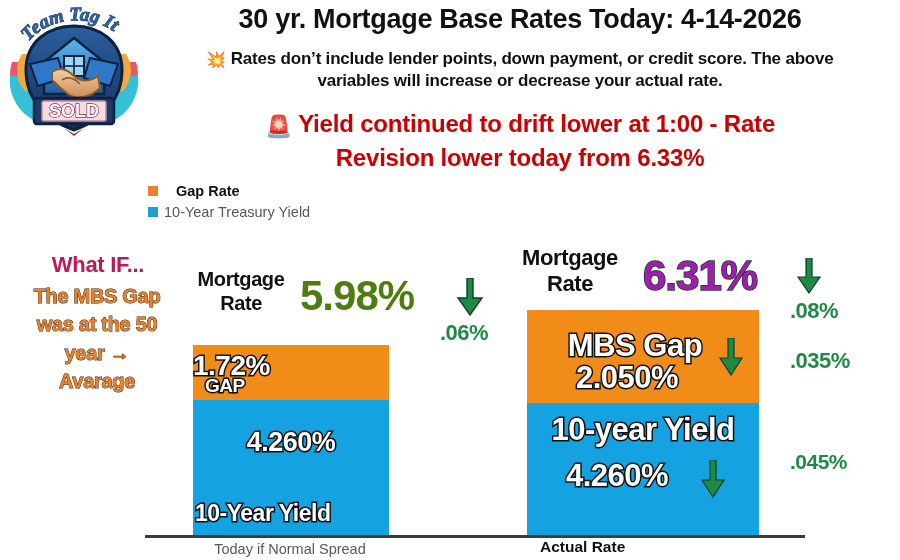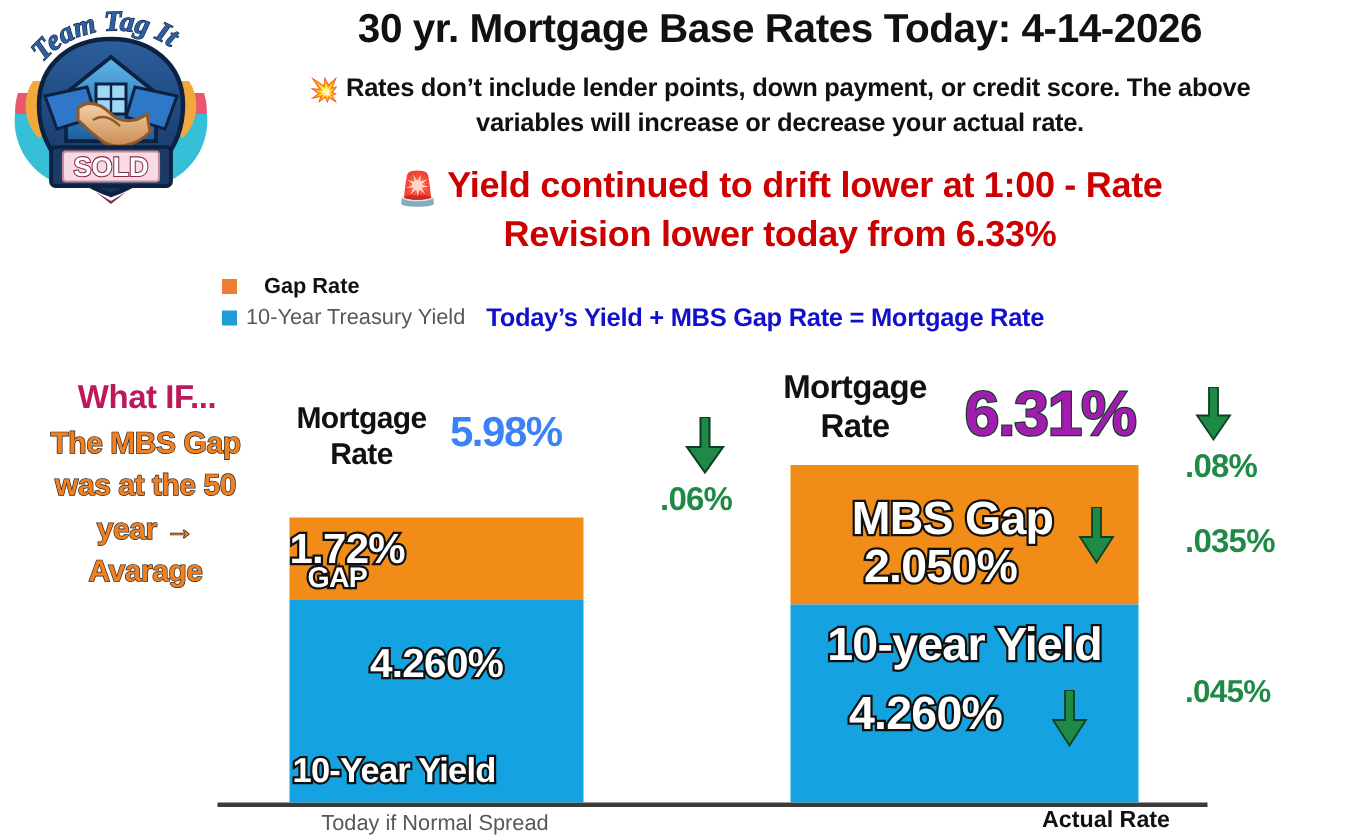--- a/index.html
+++ b/index.html
@@ -100,21 +100,21 @@
   .lbl{position:absolute;white-space:nowrap;}
 
   
   .l-mrate{
     position:absolute;left:186px;top:268px;width:110px;
     text-align:center;font-size:20px;font-weight:bold;color:#111;line-height:1.18;
     letter-spacing:-0.4px;
   }
   .l-val{
     position:absolute;left:300px;top:272px;
-    font-size:28px;font-weight:bold;color:#3b82f6;letter-spacing:-1px;
+    font-size:42px;font-weight:bold;color:#4d7c0f;letter-spacing:-1px;
   }
   .l-arrow{position:absolute;left:455px;top:278px;width:30px;height:38px;}
   .l-delta{
     position:absolute;left:440px;top:320px;
     font-size:22px;font-weight:bold;color:#1F8A45;letter-spacing:-0.5px;
   }
   .l-gapval{position:absolute;left:193px;top:350px;width:196px;font-size:28px;}
   .l-gapname{position:absolute;left:205px;top:375px;font-size:19px;}
   .l-yval{position:absolute;left:193px;top:427px;width:196px;text-align:center;font-size:27px;}
   .l-yname{position:absolute;left:195px;top:500px;font-size:23px;}
@@ -141,21 +141,21 @@
   .r-yname{position:absolute;left:527px;top:412px;width:232px;text-align:center;font-size:31px;}
   .r-yval{position:absolute;left:527px;top:458px;width:180px;text-align:center;font-size:31px;}
   .r-yarrow{position:absolute;left:700px;top:460px;width:26px;height:38px;}
 
   
   .cat-left{
     position:absolute;left:180px;top:541px;width:220px;text-align:center;
     font-size:14.5px;color:#585858;
   }
   .cat-right{
-    position:absolute;left:540px;top:538px;width:240px;text-align:right;
+    position:absolute;left:540px;top:538px;width:240px;text-align:left;
     font-size:15.5px;font-weight:bold;color:#111;
   }
 </style>
 </head>
 <body>
 
 <div class="stage">
 
   <div class="logo">
     <svg viewBox="0 0 140 150" width="140" height="150" aria-hidden="true">
@@ -220,21 +220,20 @@
   </div>
 
   <div class="legend">
     <div class="legrow">
       <span class="swatch sw-orange"></span>
       <span class="gaprate">Gap Rate</span>
     </div>
     <div class="legrow">
       <span class="swatch sw-blue"></span>
       <span class="legtext">10-Year Treasury Yield</span>
-      <span class="formula">Today’s  Yield +  MBS Gap Rate = Mortgage Rate</span>
     </div>
   </div>
 
   <div class="whatif">What IF...</div>
   <div class="ifblock">
     <span>The MBS Gap</span><br>
     <span>was at the 50</span><br>
     <span>year</span>
     <span class="arr">→</span><br>
     <span>Avarage</span>

